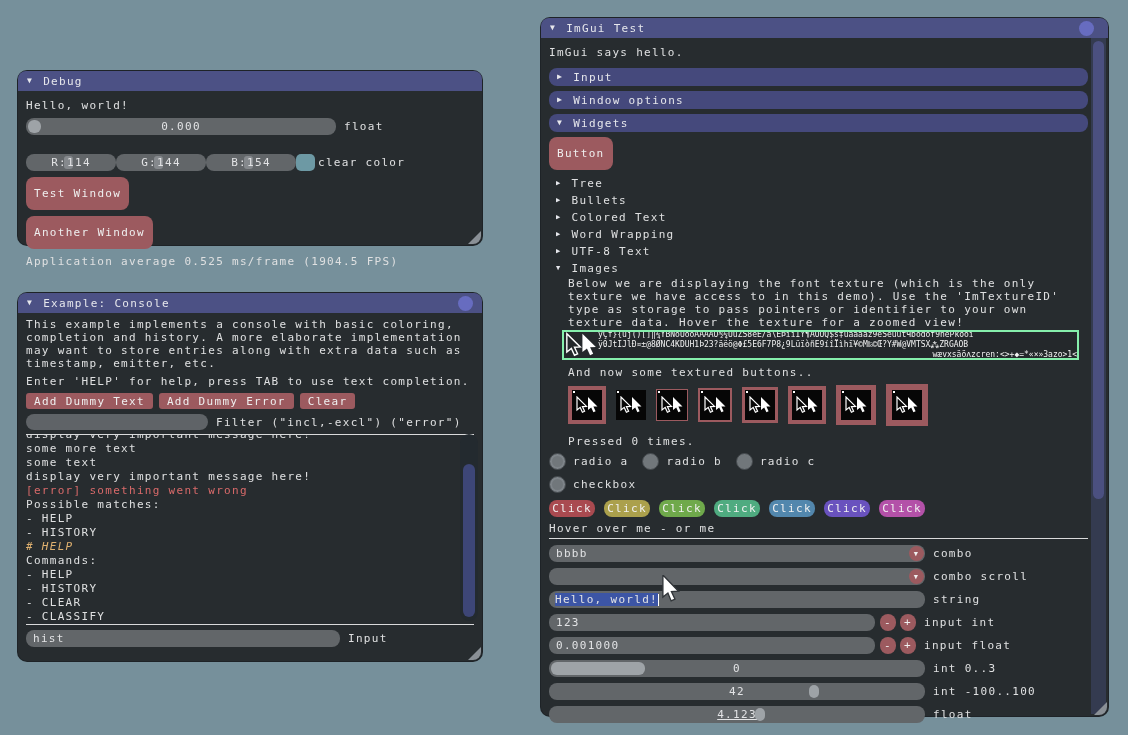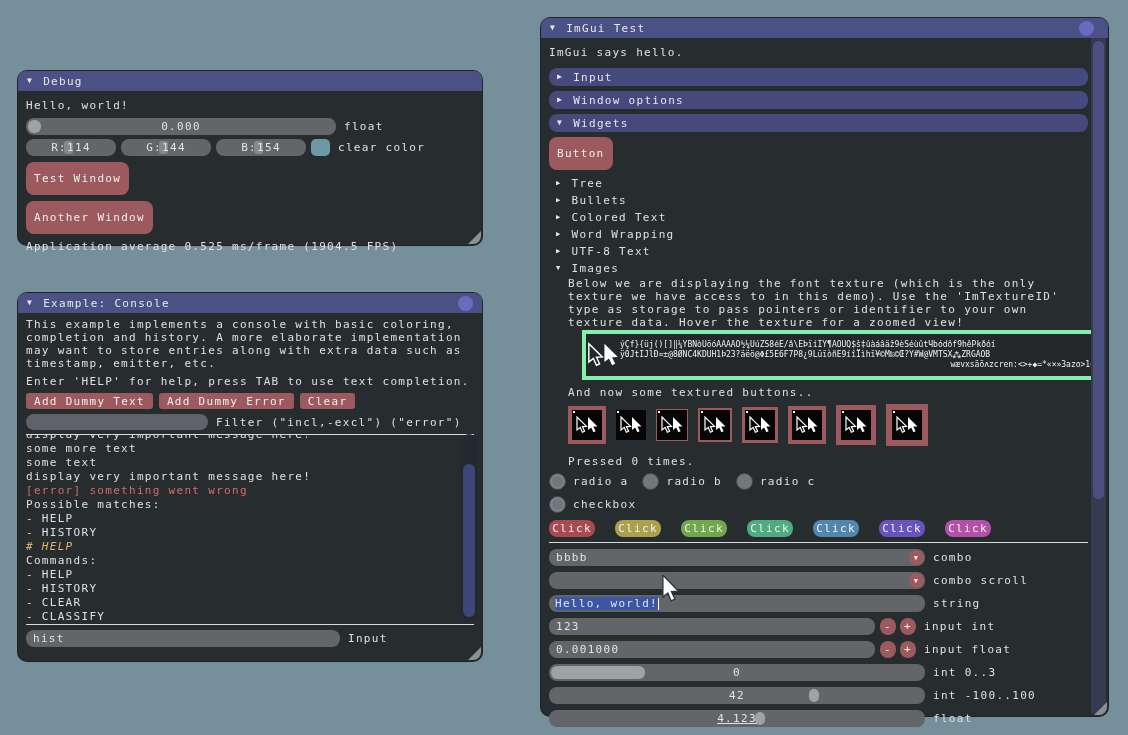--- a/index.html
+++ b/index.html
@@ -23,21 +23,21 @@
   .btn{background:#9C5A5F;border-radius:8px;height:33px;display:inline-flex;align-items:center;padding:0 8px;color:#EFEFEF;}
   .lbl{margin-left:8px;white-space:nowrap;}
   .hr{border:none;border-top:1px solid #D9DADB;margin:3px 0;}
   .grip{position:absolute;right:1px;bottom:1px;width:13px;height:13px;background:#8A9096;clip-path:polygon(100% 0,100% 100%,0 100%);border-bottom-right-radius:8px;}
   .logline{line-height:14px;white-space:nowrap;}
   .err{color:#D96A6A;}
   .cmd{color:#DEB06F;font-style:italic;}
   .header{height:18px;background:#45497C;border-radius:8px;display:flex;align-items:center;padding-left:8px;gap:10px;margin-bottom:5px;color:#E6E7EC;}
   .treerow{height:17px;display:flex;align-items:center;padding-left:7px;gap:10px;}
   .treerow .tri{font-size:7px;color:#E6E7EC;}
-  .texbox{margin-left:33px;width:517px;height:50px;border:4px solid #86efac;background:#24282B;box-sizing:border-box;display:flex;align-items:center;overflow:hidden;}
+  .texbox{margin-left:13px;width:517px;height:30px;border:2px solid #86efac;background:#24282B;box-sizing:border-box;display:flex;align-items:center;overflow:hidden;}
   .texlines{flex:1;overflow:hidden;font-size:8px;letter-spacing:0;line-height:10px;white-space:nowrap;color:#F2F2F2;}
   .texlines .r{text-align:right;}
   .texbtn{background:#9C5A5F;display:inline-flex;}
   .teximg{width:30px;height:30px;background:#060606;position:relative;display:flex;align-items:center;justify-content:center;}
   .dot{position:absolute;left:1px;top:1px;width:2px;height:2px;background:#fff;}
   .circle{width:17px;height:17px;border-radius:50%;background:#71777B;border:1px solid #454A4E;box-sizing:border-box;flex:none;}
   .circle.ring{box-shadow:inset 0 0 0 2px #7E8489;}
   .cbtn{width:46px;height:17px;border-radius:8px;display:flex;align-items:center;justify-content:center;color:#F0F0F0;}
   .irow{display:flex;align-items:center;height:17px;margin-bottom:6px;position:relative;}
   .arrowbtn{position:absolute;right:1px;top:1px;width:15px;height:15px;border-radius:50%;background:#9C5A5F;display:flex;align-items:center;justify-content:center;font-size:7px;color:#F0F0F0;}
@@ -53,28 +53,28 @@
 </head>
 <body>
 
 <div class="win" style="left:18px;top:71px;width:464px;height:174px;">
   <div class="titlebar">
     <span class="tri">▼</span>
     <span>Debug</span>
   </div>
   <div class="content">
     <div class="tline" style="margin:2px 0 6px 0;">Hello, world!</div>
-    <div class="row" style="margin-bottom:4px;">
+    <div class="row" style="margin-bottom:19px;">
       <div class="pill" style="width:310px;">
         <span class="grab" style="left:2px;width:13px;"></span>
         <span>0.000</span>
       </div>
       <span class="lbl">float</span>
     </div>
-    <div class="row" style="margin-bottom:6px;gap:5px;">
+    <div class="row" style="margin-bottom:6px;">
       <div class="pill" style="width:90px;">
         <span class="band" style="left:38px;"></span>
         <span style="position:relative;">R:114</span>
       </div>
       <div class="pill" style="width:90px;">
         <span class="band" style="left:38px;"></span>
         <span style="position:relative;">G:144</span>
       </div>
       <div class="pill" style="width:90px;">
         <span class="band" style="left:38px;"></span>
@@ -304,30 +304,31 @@
       <span style="margin:0 14px 0 7px;">radio b</span>
       <span class="circle"></span>
       <span style="margin-left:7px;">radio c</span>
     </div>
 
     <div class="row" style="margin-bottom:7px;gap:7px;">
       <span class="circle ring"></span>
       <span>checkbox</span>
     </div>
 
-    <div class="row" style="gap:20px;margin-bottom:5px;">
+    <div class="row" style="gap:9px;margin-bottom:5px;">
       <span class="cbtn" style="background: rgb(169, 74, 80);">Click</span>
       <span class="cbtn" style="background: rgb(171, 160, 76);">Click</span>
       <span class="cbtn" style="background: rgb(111, 169, 75);">Click</span>
       <span class="cbtn" style="background: rgb(79, 171, 128);">Click</span>
       <span class="cbtn" style="background: rgb(82, 135, 173);">Click</span>
       <span class="cbtn" style="background: rgb(105, 82, 190);">Click</span>
       <span class="cbtn" style="background: rgb(179, 81, 168);">Click</span>
     </div>
 
+    <div class="tline" style="margin-bottom:3px;">Hover over me - or me</div>
     <hr class="hr" style="margin:2px 0 6px 0;">
 
     <div class="irow">
       <div class="pill lefty" style="width:376px;">
         <span>bbbb</span>
         <span class="arrowbtn">▼</span>
       </div>
       <span class="lbl">combo</span>
     </div>
 

